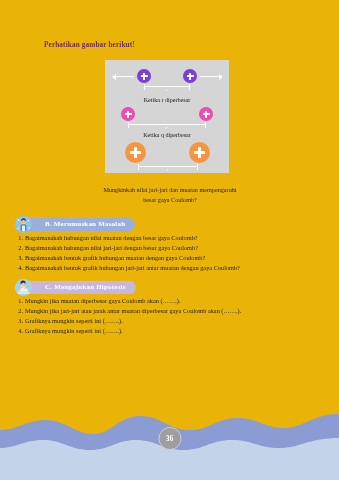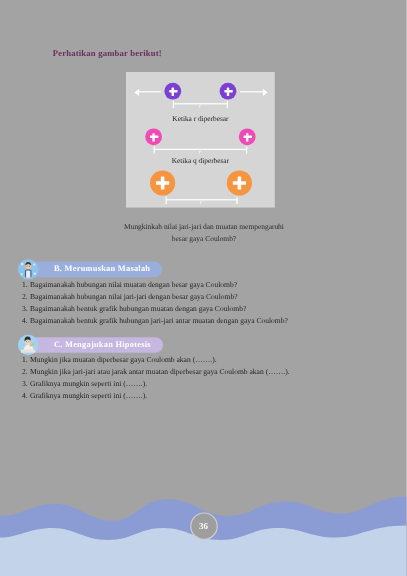--- a/index.html
+++ b/index.html
@@ -13,21 +13,21 @@
     font-family: "Liberation Serif", serif;
     overflow: hidden;
     position: relative;
   }
 
   .page {
     position: absolute;
     inset: 0;
     width: 339px;
     height: 480px;
-    background: #a3a3a3;
+    background: #eab308;
     overflow: hidden;
   }
 
   
   .lead-heading {
     position: absolute;
     left: 44px;
     top: 41px;
     font-size: 7.2px;
     font-weight: bold;

